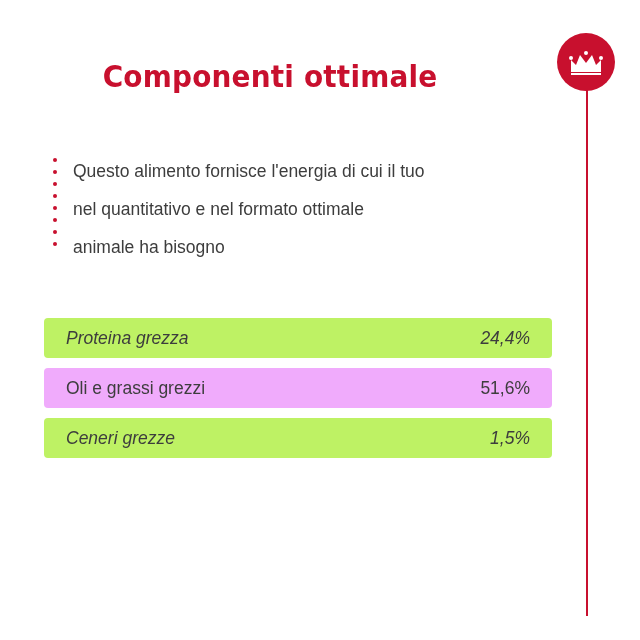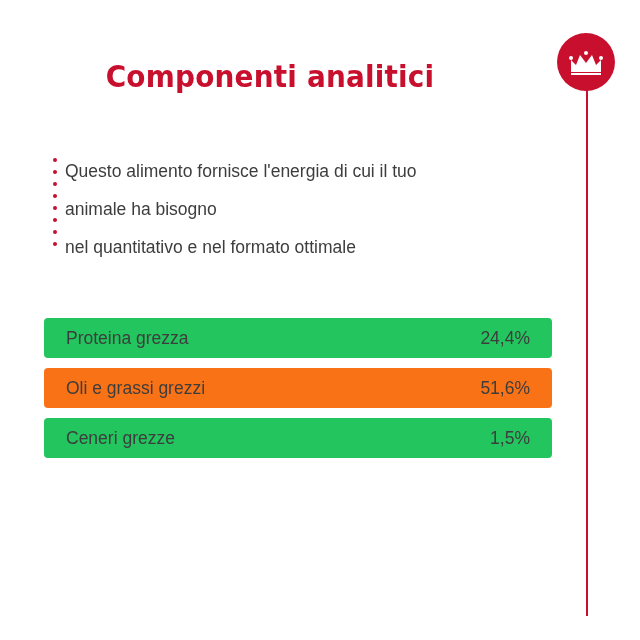--- a/index.html
+++ b/index.html
@@ -84,43 +84,43 @@
     height: 4px;
     border-radius: 50%;
     background: #c8102e;
     margin-bottom: 8px;
   }
   .intro-text {
     color: #3d3d3d;
     font-size: 17.5px;
     line-height: 38px;
   }
-  .intro-text div { white-space: nowrap; }
+  .intro-text div { white-space: nowrap; margin-left: 8px; }
 
   
   .table {
     position: absolute;
     left: 44px;
     top: 318px;
     width: 508px;
   }
   .row {
     height: 40px;
     display: flex;
     align-items: center;
     justify-content: space-between;
     padding: 0 22px 0 22px;
     box-sizing: border-box;
     border-radius: 4px;
     color: #3d3d3d;
     font-size: 17.5px;
     margin-bottom: 10px;
   }
-  .row.shaded { background: #22c55e; }
-  .row.plain { background: #f97316; }
+  .row.shaded { background: #bef264; font-style: italic; }
+  .row.plain { background: #f0abfc; }
   .row .name { white-space: nowrap; }
   .row .value { white-space: nowrap; }
 </style>
 </head>
 <body>
 
 <div class="page">
 
   <div class="brand-line"></div>
   <div class="brand-circle">
@@ -128,37 +128,37 @@
       <svg viewBox="0 0 34 26" width="34" height="26" aria-hidden="true">
         <path d="M2 23 L2 11 L7 16 L11 6 L17 14 L23 6 L27 16 L32 11 L32 23 Z" fill="#ffffff"></path>
         <rect x="2" y="24" width="30" height="2" fill="#ffffff"></rect>
         <circle cx="2" cy="9" r="2" fill="#ffffff"></circle>
         <circle cx="32" cy="9" r="2" fill="#ffffff"></circle>
         <circle cx="17" cy="4" r="2" fill="#ffffff"></circle>
       </svg>
     </span>
   </div>
 
-  <div class="title">Componenti analitici</div>
+  <div class="title">Componenti ottimale</div>
 
   <div class="intro">
     <div class="dot-col">
       <span class="dot"></span>
       <span class="dot"></span>
       <span class="dot"></span>
       <span class="dot"></span>
       <span class="dot"></span>
       <span class="dot"></span>
       <span class="dot"></span>
       <span class="dot"></span>
     </div>
     <div class="intro-text">
       <div>Questo alimento fornisce l'energia di cui il tuo</div>
+      <div>nel quantitativo e nel formato ottimale</div>
       <div>animale ha bisogno</div>
-      <div>nel quantitativo e nel formato ottimale</div>
     </div>
   </div>
 
   <div class="table">
 
     <div class="row shaded">
       <span class="name">Proteina grezza</span>
       <span class="value">24,4%</span>
     </div>
 

